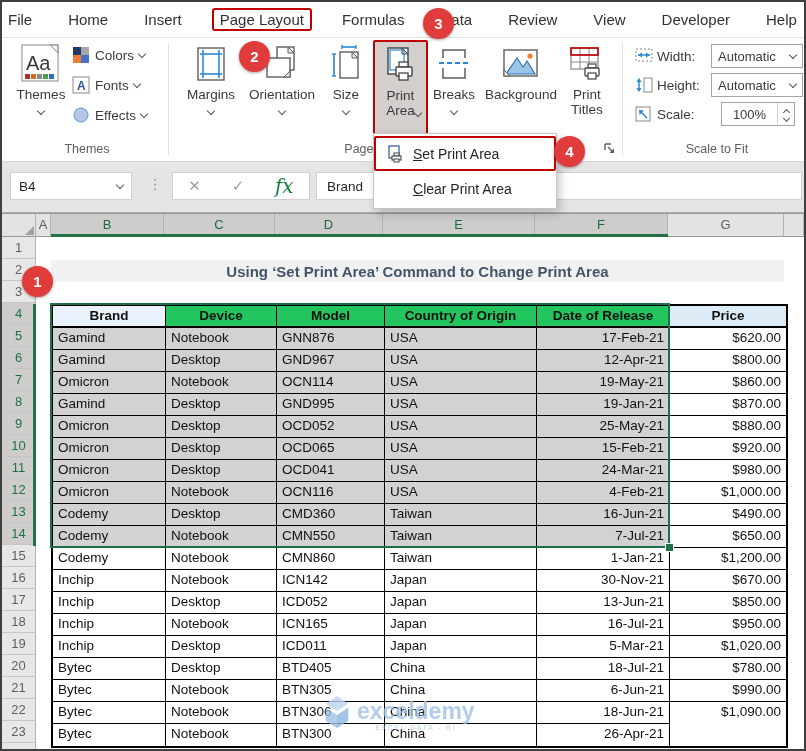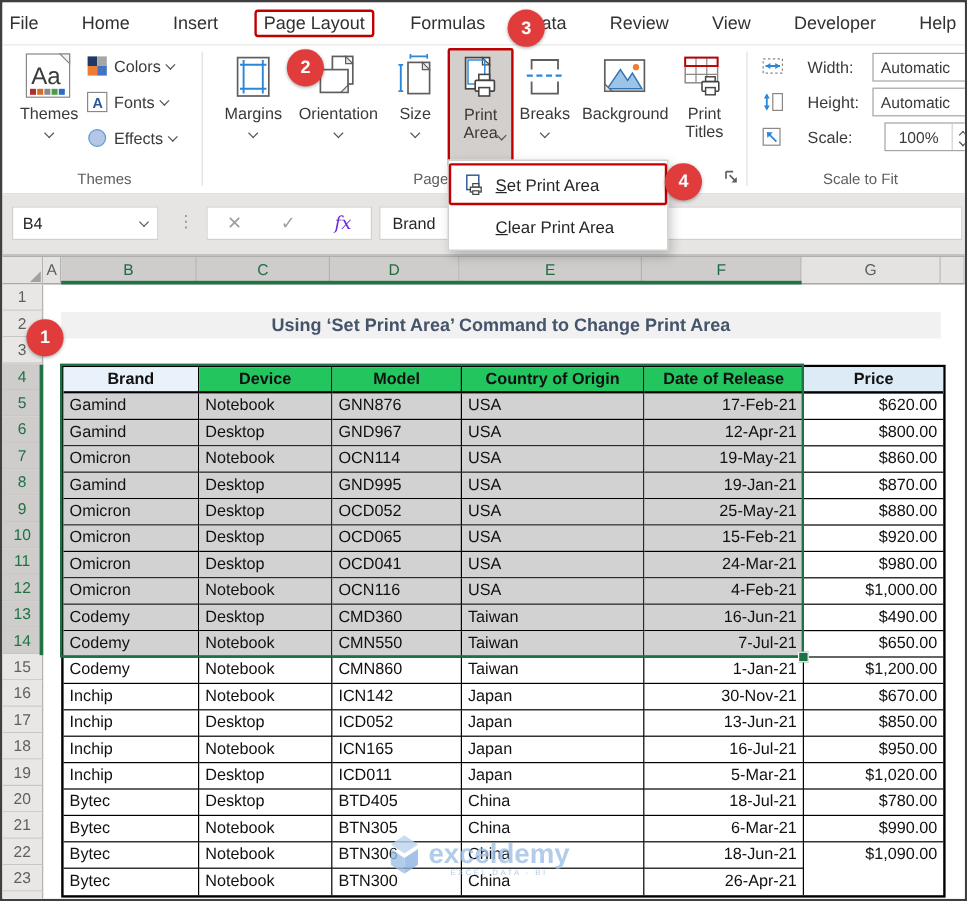--- a/index.html
+++ b/index.html
@@ -24,40 +24,40 @@
   .bigbtn .lb{text-align:center;line-height:15px;}
   .smallbtn{position:absolute;left:70px;height:22px;display:flex;align-items:center;gap:5px;
             font-size:13.5px;color:#3b3a39;}
   .chv{display:inline-block;width:5px;height:5px;border-right:1.5px solid #555;
        border-bottom:1.5px solid #555;transform:rotate(45deg);margin-top:-2px;}
   .chv.up{transform:rotate(-135deg);margin-top:3px;}
   #printAreaBtn{left:371px;width:55px;top:2px;height:100px;border:2px solid #c00000;
                 border-radius:2px;background:#d2cfcc;}
   #printAreaBtn .achv{position:absolute;right:5px;bottom:22px;}
   .srow{position:absolute;left:632px;display:flex;align-items:center;font-size:13.5px;color:#3b3a39;}
-  .srow .slb{width:50px;margin-left:19px;}
+  .srow .slb{width:50px;margin-left:3px;}
   .combo{width:92px;height:24px;background:#fff;border:1px solid #a6a4a2;display:flex;
          align-items:center;justify-content:space-between;padding:0 6px;font-size:13px;
          box-sizing:border-box;margin-left:4px;}
   .spinbox{width:74px;height:24px;background:#fff;border:1px solid #a6a4a2;display:flex;
            align-items:center;box-sizing:border-box;margin-left:14px;font-size:13px;}
   .spinbox .val{flex:1;text-align:center;}
   .spin{display:flex;flex-direction:column;align-items:center;justify-content:center;gap:3px;
         width:16px;height:100%;border-left:1px solid #d4d2d0;}
   #dlgLauncher{position:absolute;left:601px;top:103px;width:14px;height:14px;}
 
   
   #formulabar{position:absolute;left:0;top:160px;width:802px;height:51px;background:#e7e5e3;
               border-bottom:1px solid #aeacaa;box-sizing:border-box;}
   .fbox{position:absolute;top:10px;height:28px;background:#fff;border:1px solid #d2d0ce;
         box-sizing:border-box;display:flex;align-items:center;}
   #nameBox{left:8px;width:122px;padding:0 8px;justify-content:space-between;font-size:13.5px;color:#262626;}
   #fbDots{position:absolute;left:146px;top:14px;color:#979593;font-size:14px;letter-spacing:0;}
   #fbBtns{left:170px;width:138px;justify-content:space-around;color:#a19f9d;font-size:15px;}
-  #fbBtns .fx{font-family:"DejaVu Serif",serif;font-style:italic;color:#6d28d9;font-size:15px;}
+  #fbBtns .fx{font-family:"DejaVu Serif",serif;font-style:italic;color:#15803d;font-size:20px;}
   #formulaInput{left:314px;width:486px;padding:0 10px;font-size:13.5px;color:#262626;}
 
   
   #printAreaMenu{position:absolute;left:371px;top:131px;width:182px;background:#fff;
                  border:1px solid #c8c6c4;box-shadow:3px 4px 9px rgba(0,0,0,.22);z-index:60;
                  padding:2px 0;}
   .mitem{position:relative;height:35px;display:flex;align-items:center;padding-left:12px;
          font-size:14px;color:#262626;gap:9px;}
   .mic{width:18px;display:flex;justify-content:center;}
   .redbox{position:absolute;inset:0;border:2px solid #c00000;border-radius:2px;pointer-events:none;}
@@ -500,21 +500,21 @@
         <div class="tc">Bytec</div>
         <div class="tc">Desktop</div>
         <div class="tc">BTD405</div>
         <div class="tc">China</div>
         <div class="tc num">18-Jul-21</div>
         <div class="tc num">$780.00</div>
         <div class="tc">Bytec</div>
         <div class="tc">Notebook</div>
         <div class="tc">BTN305</div>
         <div class="tc">China</div>
-        <div class="tc num">6-Mar-21</div>
+        <div class="tc num">6-Jun-21</div>
         <div class="tc num">$990.00</div>
         <div class="tc">Bytec</div>
         <div class="tc">Notebook</div>
         <div class="tc">BTN306</div>
         <div class="tc">China</div>
         <div class="tc num">18-Jun-21</div>
         <div class="tc num">$1,090.00</div>
         <div class="tc">Bytec</div>
         <div class="tc">Notebook</div>
         <div class="tc">BTN300</div>

